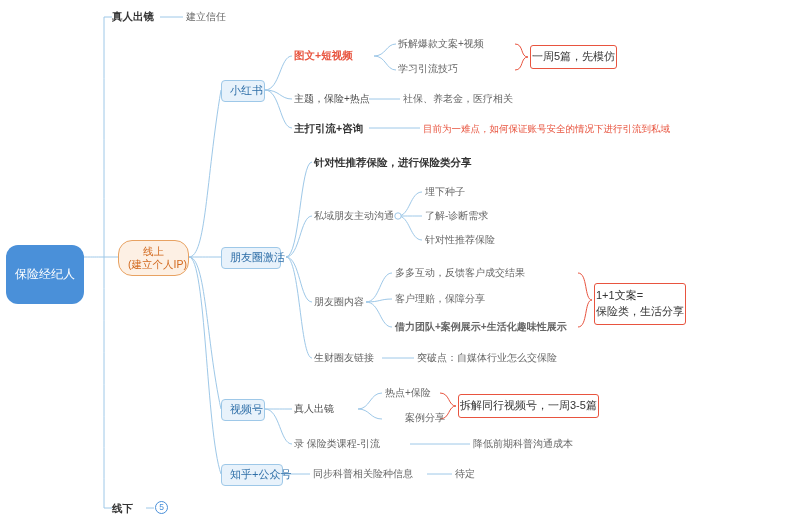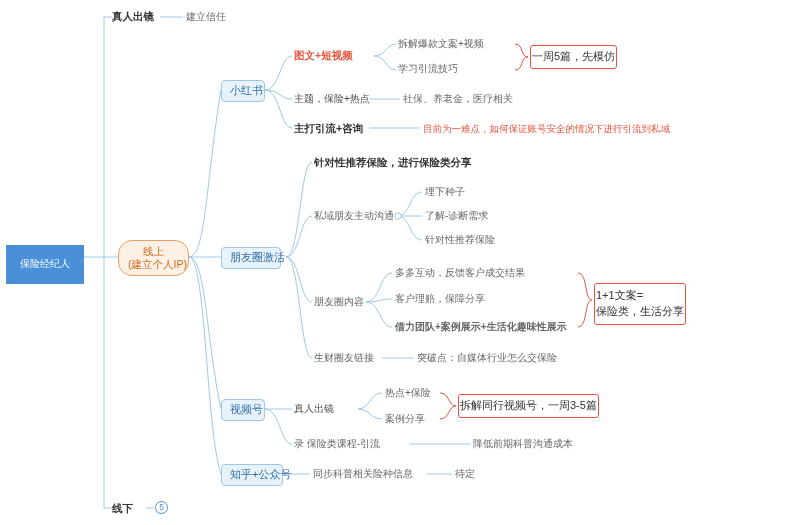--- a/index.html
+++ b/index.html
@@ -28,23 +28,23 @@
   .node {
     position: absolute;
     box-sizing: border-box;
     white-space: nowrap;
     line-height: 1.25;
   }
   
   .n-root {
     background: #4a90d9;
     color: #ffffff;
-    border-radius: 0;
-    font-size: 10px;
-    padding: 13px 8px;
+    border-radius: 12px;
+    font-size: 12px;
+    padding: 22px 8px;
     text-align: center;
   }
   
   .n-pill {
     background: #fdf0e4;
     border: 1px solid #e8a262;
     border-radius: 14px;
     color: #d2691e;
     font-size: 10.5px;
     text-align: center;
@@ -232,21 +232,21 @@
     <div>保险类，生活分享</div>
   </div>
 
   <div class="node n-text" style="left:314px; top:352px;">生财圈友链接</div>
   <div class="node n-text" style="left:417px; top:352px;">突破点：自媒体行业怎么交保险</div>
 
   <div class="node n-blue" style="left:221px; top:399px; width:44px;">视频号</div>
 
   <div class="node n-text dark" style="left:294px; top:403px;">真人出镜</div>
   <div class="node n-text" style="left:385px; top:387px;">热点+保险</div>
-  <div class="node n-text" style="left:385px; top:413px;">案例分享</div>
+  <div class="node n-text" style="left:405px; top:413px;font-family:Liberation Mono, monospace;">案例分享</div>
   <div class="node n-callout" style="left:458px; top:394px;">拆解同行视频号，一周3-5篇</div>
 
   <div class="node n-text" style="left:294px; top:438px;text-align:center;">录 保险类课程-引流</div>
   <div class="node n-text" style="left:473px; top:438px;">降低前期科普沟通成本</div>
 
   <div class="node n-blue" style="left:221px; top:464px; width:62px;">知乎+公众号</div>
   <div class="node n-text" style="left:313px; top:468px;">同步科普相关险种信息</div>
   <div class="node n-text" style="left:455px; top:468px;">待定</div>
 
   <div class="node lbl-线下" style="left:112px; top:502px;">线下</div>

